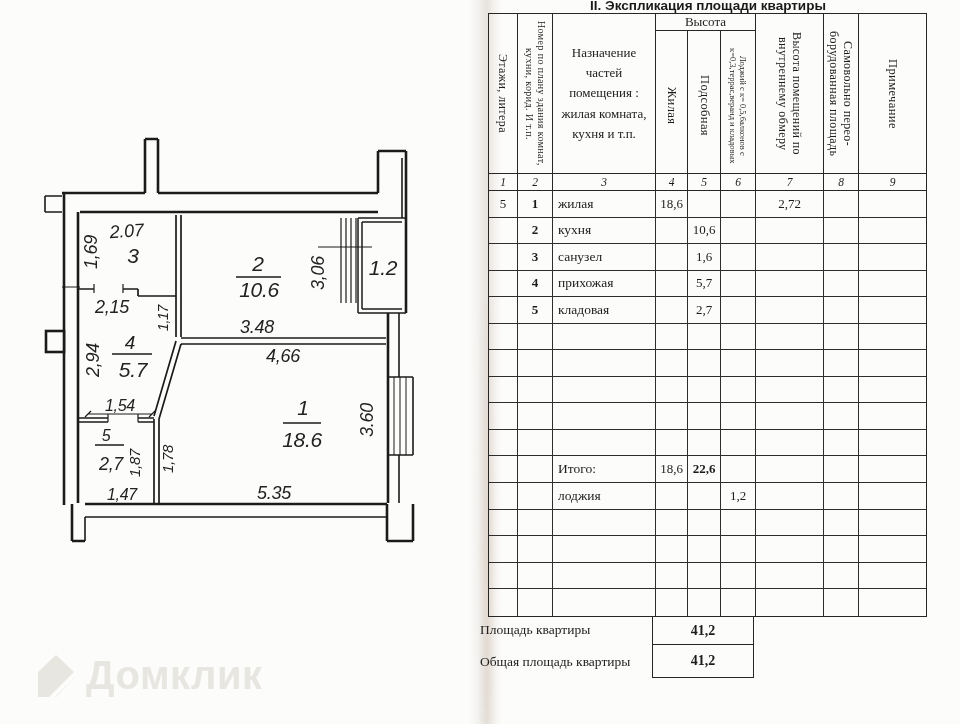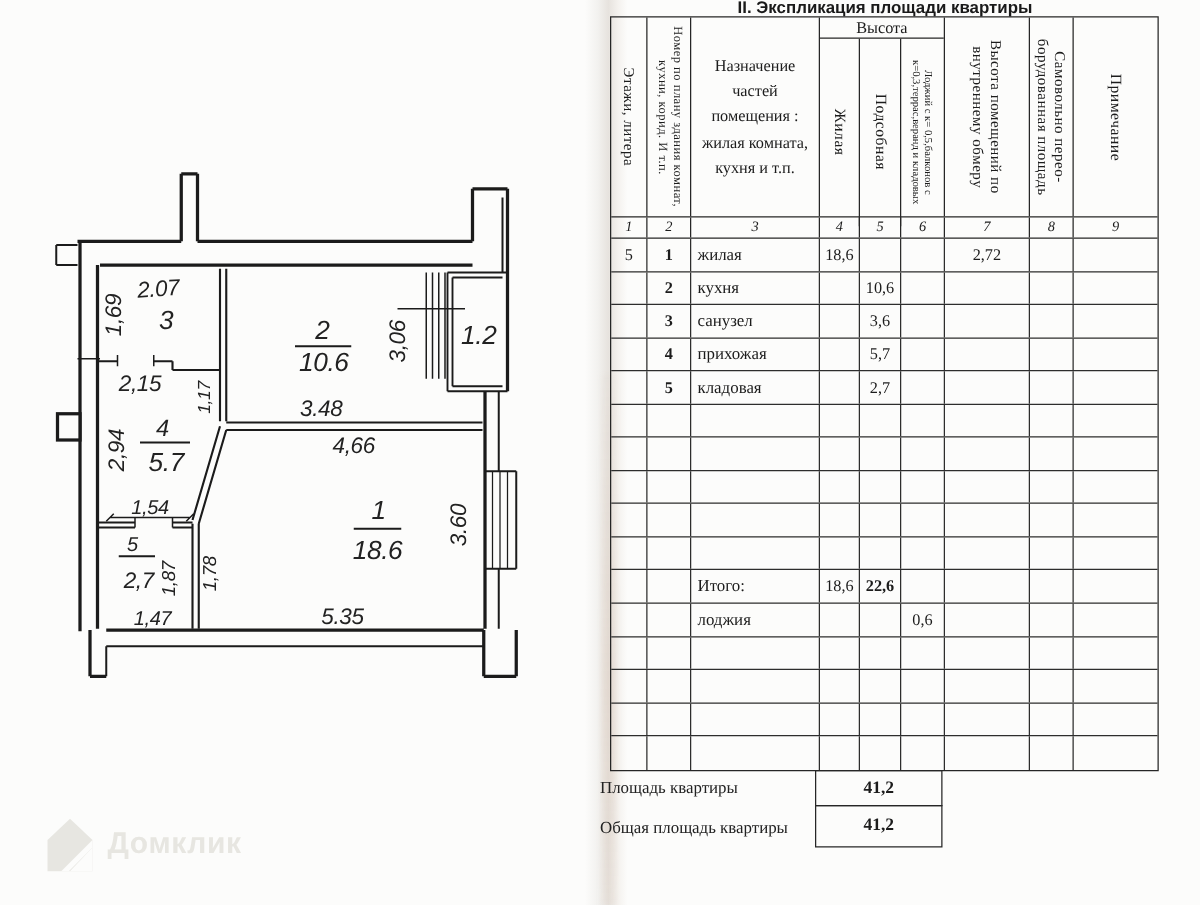--- a/index.html
+++ b/index.html
@@ -52,21 +52,21 @@
       font-size:13px;overflow:hidden;}
   .td:last-child{border-right:none;}
   .td.name{justify-content:flex-start;padding-left:5px;font-size:13.5px;}
   .td.bold{font-weight:bold;}
   
   .sum-label{position:absolute;font-size:13.5px;color:#222;}
   .sum-box{position:absolute;border:1.5px solid #262626;display:flex;align-items:center;
       justify-content:center;font-size:14px;font-weight:bold;box-sizing:border-box;}
   
   .wm{position:absolute;left:34px;top:650px;display:flex;align-items:center;pointer-events:none;}
-  .wm-text{font-family:"Liberation Sans",sans-serif;font-weight:bold;font-size:24px;
+  .wm-text{font-family:"Liberation Sans",sans-serif;font-weight:bold;font-size:40px;
       color:#e7e6e1;letter-spacing:.5px;margin-left:8px;}
 </style>
 </head>
 <body>
 
 <div class="page">
 
 
   <svg class="plan" width="960" height="724" viewBox="0 0 960 724">
 
@@ -215,21 +215,21 @@
           <div class="td" style="width: 35px;"></div>
           <div class="td" style="width: 68px;"></div>
           <div class="td" style="width: 35px;"></div>
           <div class="td" style="flex: 1 1 0%;"></div>
         </div>
         <div class="tr">
           <div class="td" style="width: 29px;"></div>
           <div class="td bold" style="width: 35px;">3</div>
           <div class="td name" style="width: 103px;">санузел</div>
           <div class="td" style="width: 32px;"></div>
-          <div class="td" style="width: 33px;">3,6</div>
+          <div class="td" style="width: 33px;">1,6</div>
           <div class="td" style="width: 35px;"></div>
           <div class="td" style="width: 68px;"></div>
           <div class="td" style="width: 35px;"></div>
           <div class="td" style="flex: 1 1 0%;"></div>
         </div>
         <div class="tr">
           <div class="td" style="width: 29px;"></div>
           <div class="td bold" style="width: 35px;">4</div>
           <div class="td name" style="width: 103px;">прихожая</div>
           <div class="td" style="width: 32px;"></div>
@@ -315,21 +315,21 @@
           <div class="td" style="width: 68px;"></div>
           <div class="td" style="width: 35px;"></div>
           <div class="td" style="flex: 1 1 0%;"></div>
         </div>
         <div class="tr">
           <div class="td" style="width: 29px;"></div>
           <div class="td bold" style="width: 35px;"></div>
           <div class="td name" style="width: 103px;">лоджия</div>
           <div class="td" style="width: 32px;"></div>
           <div class="td" style="width: 33px;"></div>
-          <div class="td" style="width: 35px;">0,6</div>
+          <div class="td" style="width: 35px;">1,2</div>
           <div class="td" style="width: 68px;"></div>
           <div class="td" style="width: 35px;"></div>
           <div class="td" style="flex: 1 1 0%;"></div>
         </div>
         <div class="tr">
           <div class="td" style="width: 29px;"></div>
           <div class="td bold" style="width: 35px;"></div>
           <div class="td name" style="width: 103px;"></div>
           <div class="td" style="width: 32px;"></div>
           <div class="td" style="width: 33px;"></div>

